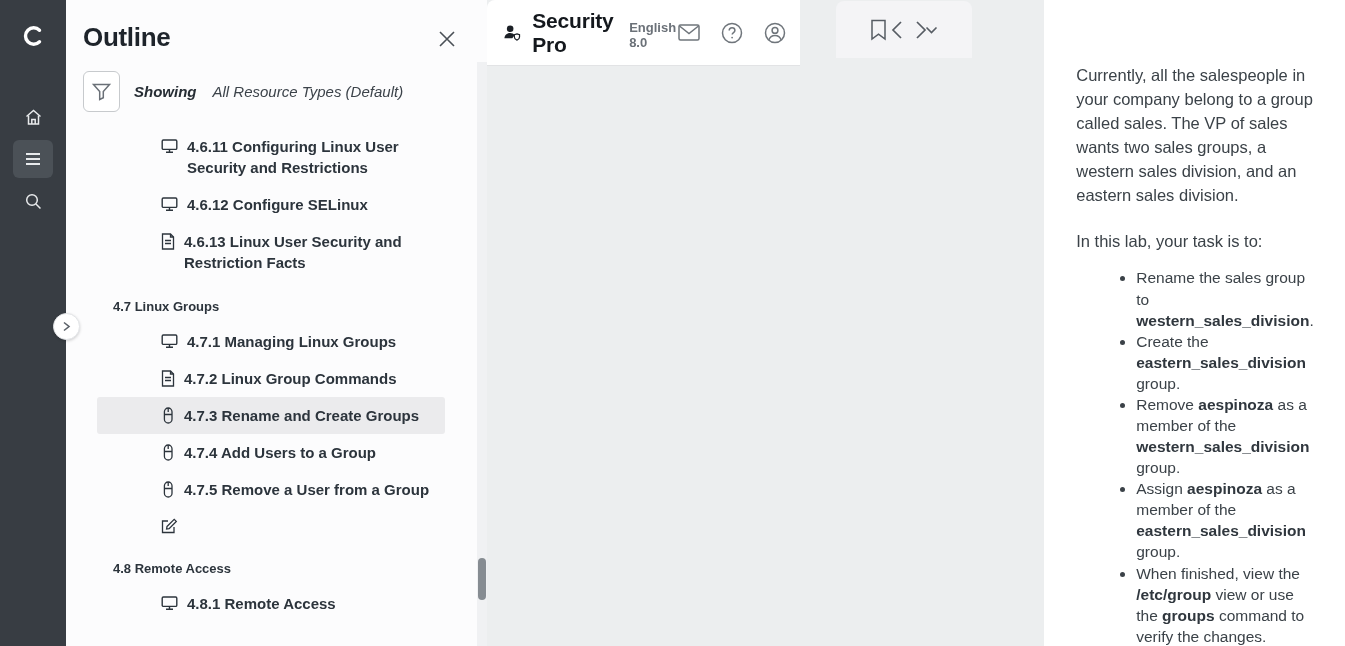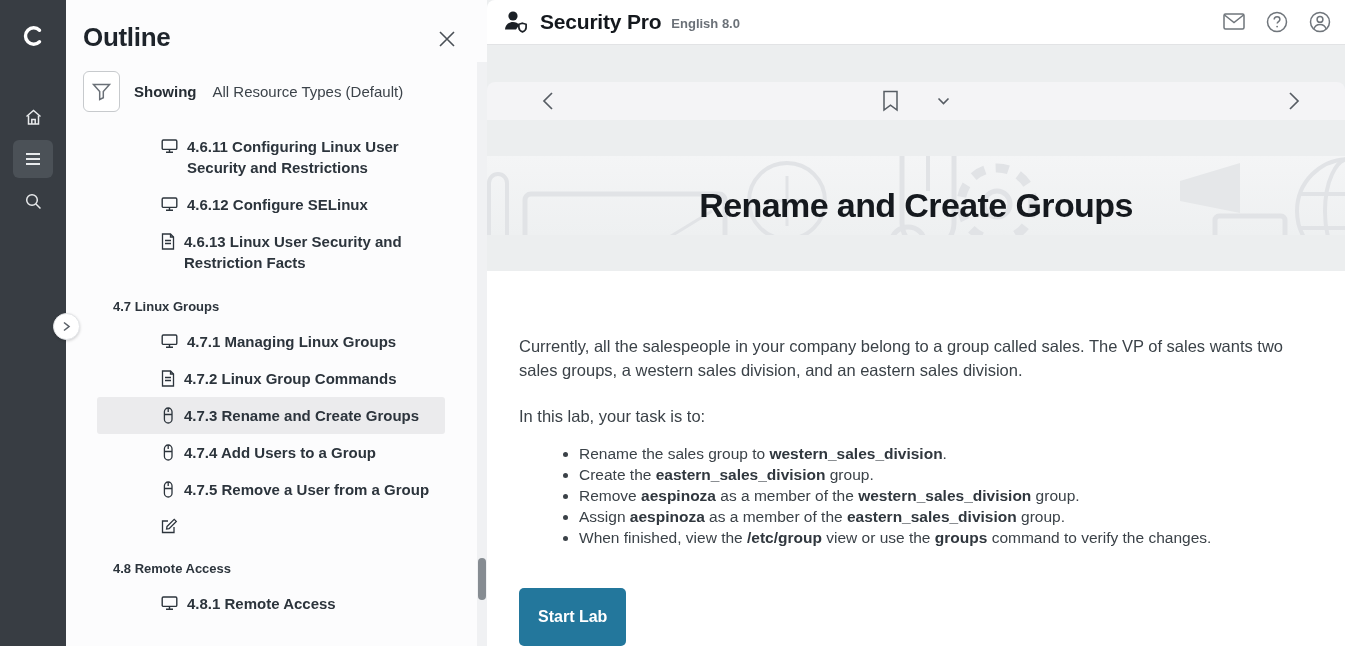--- a/index.html
+++ b/index.html
@@ -13,21 +13,21 @@
   .rail-nav { margin-top:42px; display:flex; flex-direction:column; gap:4px; }
   .rail-btn { width:40px; height:38px; display:flex; align-items:center; justify-content:center; border-radius:6px; cursor:pointer; }
   .rail-btn.active { background:#4b5157; }
   .rail-btn svg { stroke:#e8eaec; }
 
   
   .panel { width:421px; background:#fcfcfd; position:relative; flex-shrink:0; overflow:hidden; }
   .panel-head { display:flex; align-items:flex-end; justify-content:space-between; padding:22px 26px 0 17px; }
   .panel-title { font-size:26px; font-weight:700; color:#1e242b; letter-spacing:-0.3px; }
   .close-btn { cursor:pointer; display:flex; padding:4px; }
-  .filter-row { display:flex; align-items:center; margin:18px 0 6px 17px; }
+  .filter-row { display:flex; align-items:center; margin:18px 0 6px 17px;font-style:italic; }
   .filter-btn { width:37px; height:41px; border:1px solid #c7cacd; border-radius:6px; background:#fff;
                 display:flex; align-items:center; justify-content:center; cursor:pointer; }
   .filter-label { margin-left:14px; font-size:15px; font-weight:700; color:#262d34; }
   .filter-value { margin-left:16px; font-size:15px; color:#3c434a; }
 
   .tree { padding:10px 42px 0 31px; }
   .tree-section { padding:10px 4px 9px 16px; font-size:13px; font-weight:700; color:#2c343c; margin-top:8px; }
   .tree-item { display:flex; align-items:flex-start; padding:8px 8px 8px 64px; border-radius:3px; cursor:pointer; }
   .tree-item.active { background:#ebebed; }
   .tree-item .ticon { flex-shrink:0; margin-top:2px; display:flex; }
@@ -36,21 +36,21 @@
 
   .scroll-track { position:absolute; top:62px; bottom:0; right:0; width:10px; background:#f0f1f3; }
   .scroll-thumb { position:absolute; top:496px; left:1px; width:8px; height:42px; background:#868c92; border-radius:4px; }
 
   
   .expander { position:absolute; left:53px; top:313px; width:27px; height:27px; border-radius:50%;
               background:#fff; border:1px solid #e3e5e8; box-shadow:0 1px 3px rgba(0,0,0,.18);
               display:flex; align-items:center; justify-content:center; cursor:pointer; z-index:5; }
 
   
-  .main { flex:1; display:flex; flex-direction:column; background:#eceeef; min-width:0;gap:36px; }
+  .main { flex:1; display:flex; flex-direction:row; background:#eceeef; min-width:0;gap:36px; }
   .main-header { height:66px; background:#fff; border-bottom:1px solid #e2e3e5; display:flex;
                  align-items:center; padding:0 14px 0 16px; border-radius:8px 0 0 0; margin-top:0; }
   .brand { display:flex; align-items:center; }
   .brand-name { font-size:21px; font-weight:700; color:#14181d; margin-left:10px; letter-spacing:-0.2px; }
   .brand-edition { font-size:13px; font-weight:700; color:#6b7178; margin-left:10px; margin-top:4px; }
   .header-actions { margin-left:auto; display:flex; align-items:center; gap:21px; }
   .hicon { cursor:pointer; display:flex; }
   .hicon svg { stroke:#6f757b; }
 
   .toolbar { height:57px; background:#f4f4f6; border-radius:8px 8px 0 0; margin-top:1px;

